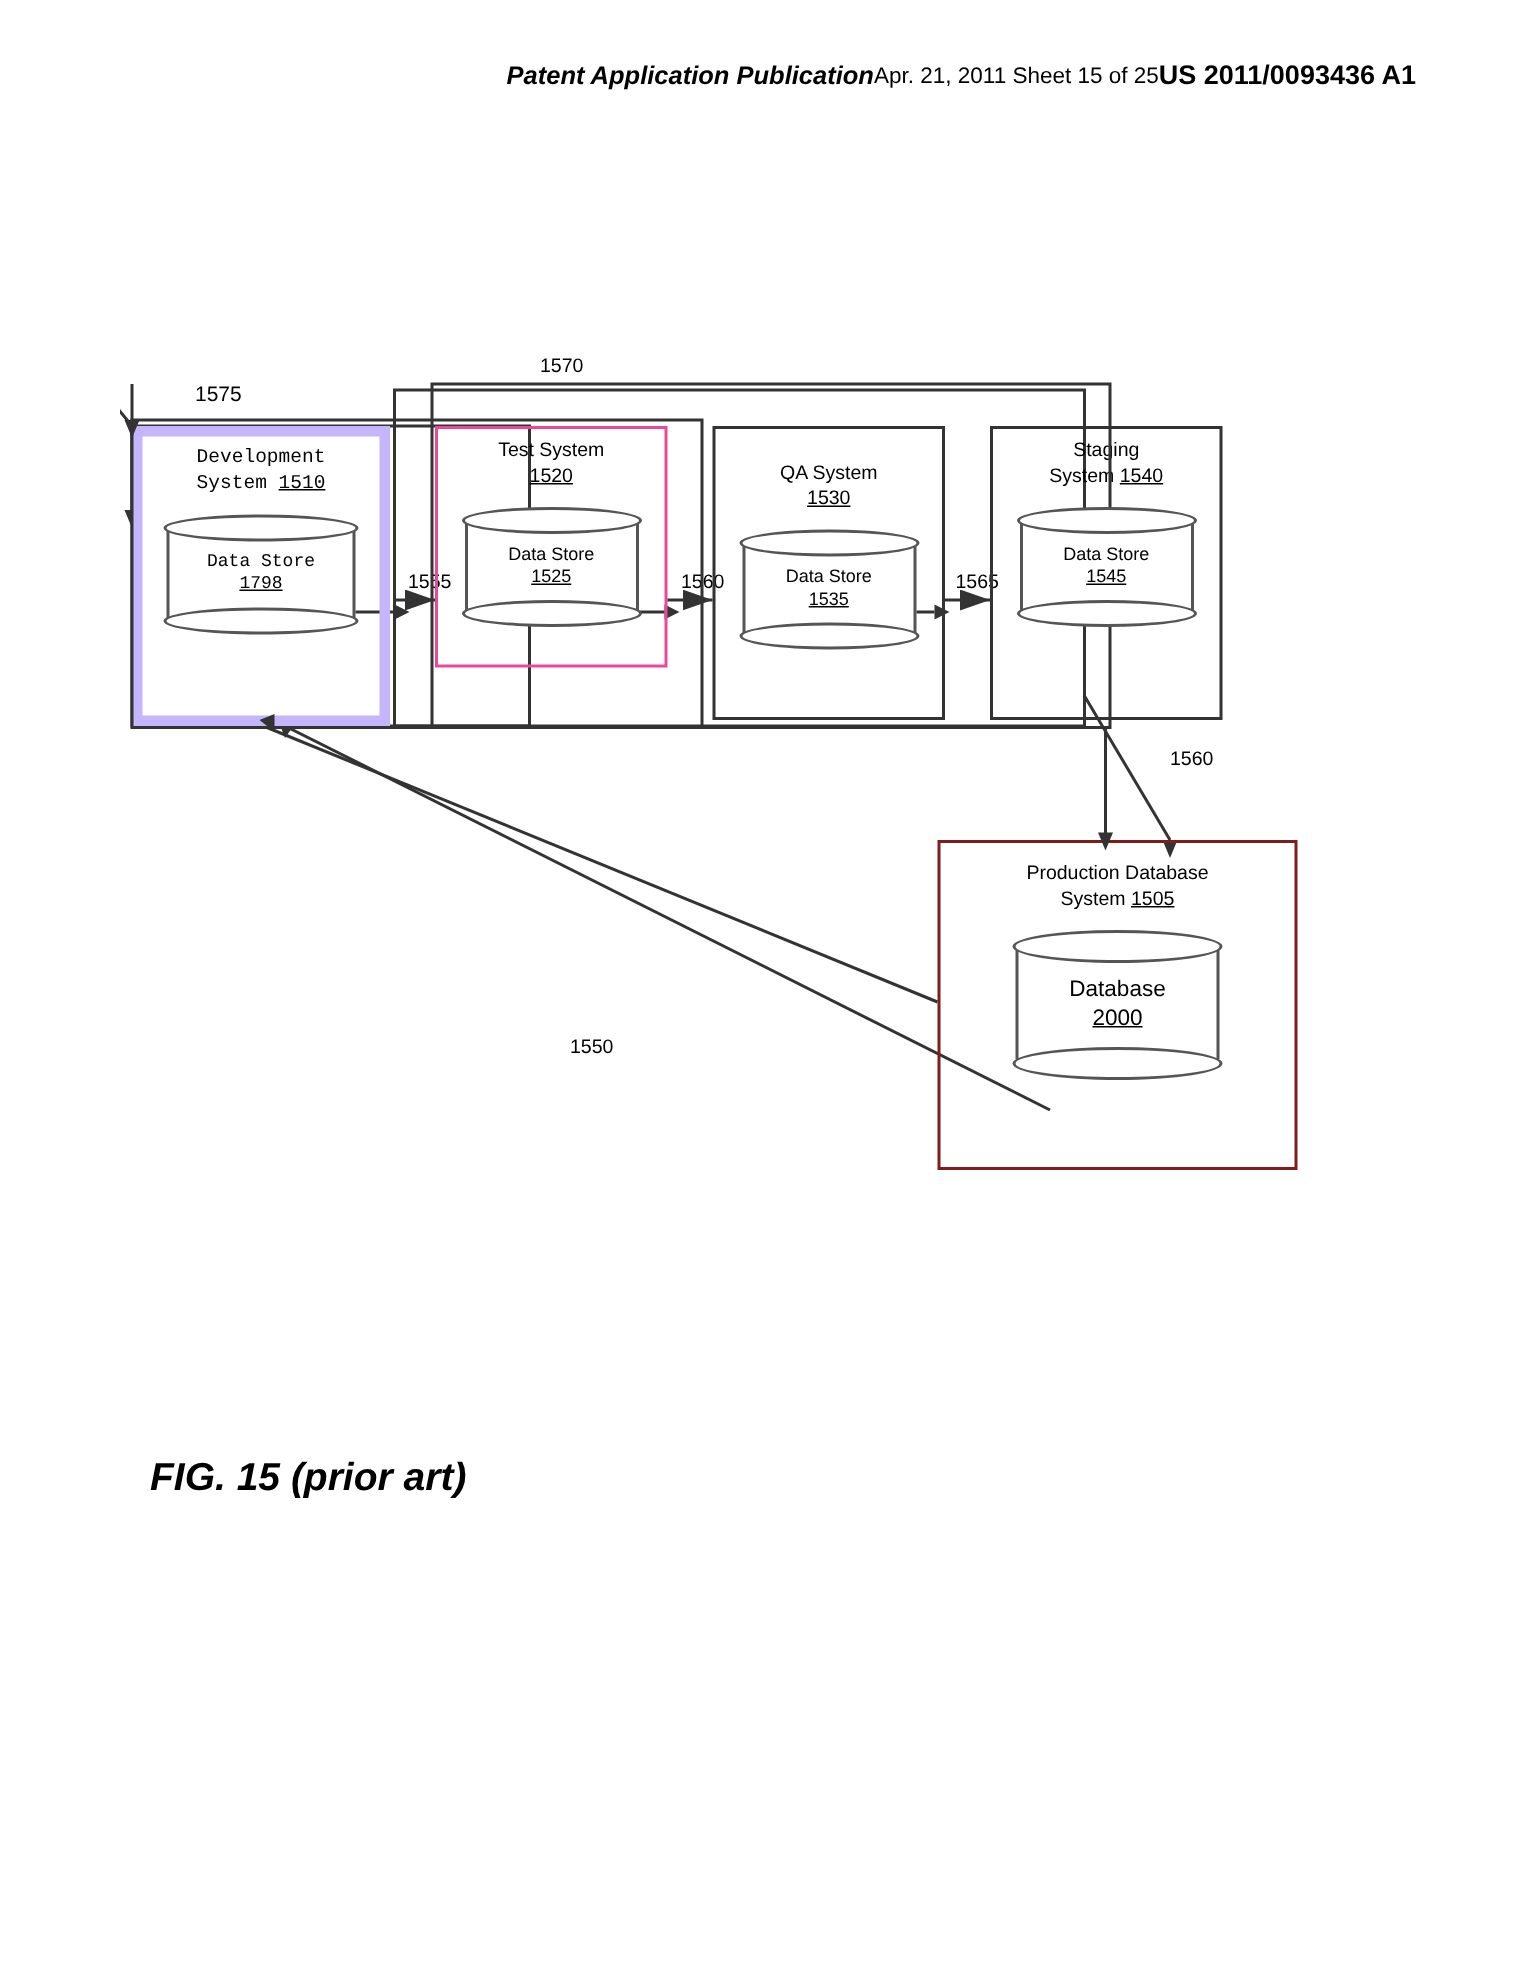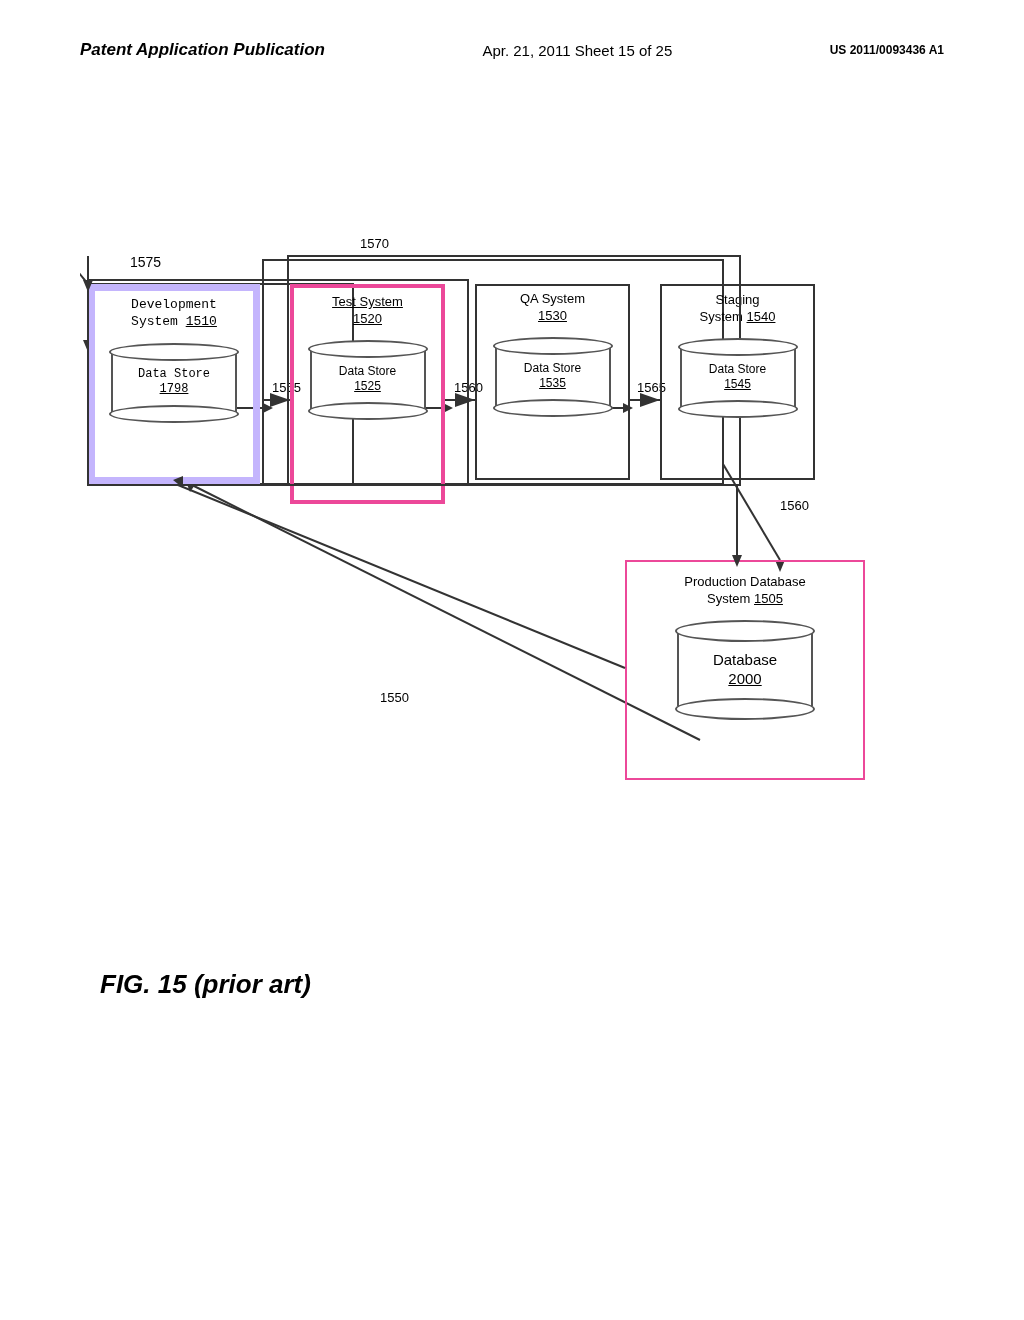--- a/index.html
+++ b/index.html
@@ -12,21 +12,21 @@
       overflow: hidden;
     }
 
     
     .header {
       position: absolute;
       top: 40px;
       left: 0;
       right: 0;
       display: flex;
-      justify-content: space-between;
+      justify-content: flex-end;
       align-items: center;
       padding: 0 80px;
     }
 
     
     .diagram {
       position: absolute;
       top: 240px;
       left: 80px;
       right: 80px;
@@ -103,21 +103,21 @@
       left: 0;
       z-index: 3;
     }
   </style>
 </head>
 <body>
 
 <div class="header">
   <div style="font-size:17px; font-weight:bold; font-style:italic;">Patent Application Publication</div>
   <div style="font-size:15px;">Apr. 21, 2011   Sheet 15 of 25</div>
-  <div style="font-size:12px; font-weight:bold;">US 2011/0093436 A1</div>
+  <div style="font-size:18px; font-weight:bold;">US 2011/0093436 A1</div>
 </div>
 
 <div class="diagram">
 
   <svg class="svg-overlay" viewBox="0 0 864 780">
 
     <rect x="8" y="44" width="265" height="200" fill="none" stroke="#333" stroke-width="2"></rect>
 
     <rect x="183" y="20" width="460" height="224" fill="none" stroke="#333" stroke-width="2"></rect>
 
@@ -158,40 +158,40 @@
       <div class="db-bottom-ellipse" style="width:130px;"></div>
       <div class="db-inner-label" style="width:130px; top:24px;">
         <span>Data Store</span><br>
         <span class="underline">1798</span>
       </div>
     </div>
   </div>
 
   <div style="position:absolute; top:140px; left:192px; font-size:13px;">1555</div>
 
-  <div style="position:absolute; top:44px; left:210px; width:155px; height:220px; border:4px solid #ec4899;text-decoration:underline;">
+  <div style="position:absolute; top:44px; left:210px; width:155px; height:161px; border:2px solid #ec4899;">
     <div class="system-title" style="margin-top:6px;">
       <span>Test System</span><br>
       <span class="underline">1520</span>
     </div>
     <div class="db-cylinder" style="margin-top:12px; width:120px; height:80px;">
       <div class="db-top-ellipse" style="width:120px;"></div>
       <div class="db-rect" style="width:116px; height:60px; top:10px;"></div>
       <div class="db-bottom-ellipse" style="width:120px;"></div>
       <div class="db-inner-label" style="width:120px; top:24px;">
         <span>Data Store</span><br>
         <span class="underline">1525</span>
       </div>
     </div>
   </div>
 
   <div style="position:absolute; top:140px; left:374px; font-size:13px;">1560</div>
 
   <div style="position:absolute; top:44px; left:395px; width:155px; height:196px; border:2px solid #333;">
-    <div class="system-title" style="margin-top:5px;">
+    <div class="system-title" style="margin-top:21px;">
       <span>QA System</span><br>
       <span class="underline">1530</span>
     </div>
     <div class="db-cylinder" style="margin-top:12px; width:120px; height:80px;">
       <div class="db-top-ellipse" style="width:120px;"></div>
       <div class="db-rect" style="width:116px; height:60px; top:10px;"></div>
       <div class="db-bottom-ellipse" style="width:120px;"></div>
       <div class="db-inner-label" style="width:120px; top:24px;">
         <span>Data Store</span><br>
         <span class="underline">1535</span>
@@ -212,21 +212,21 @@
       <div class="db-bottom-ellipse" style="width:120px;"></div>
       <div class="db-inner-label" style="width:120px; top:24px;">
         <span>Data Store</span><br>
         <span class="underline">1545</span>
       </div>
     </div>
   </div>
 
   <div style="position:absolute; top:258px; left:700px; font-size:13px;">1560</div>
 
-  <div style="position:absolute; top:320px; left:545px; width:240px; height:220px; border:2px solid #ec4899; padding:8px;">
+  <div style="position:absolute; top:320px; left:545px; width:240px; height:220px; border:2px solid #7f1d1d; padding:8px;">
     <div class="system-title" style="margin-top:4px; font-size:13px;">
       <span>Production Database</span><br>
       <span>System</span> <span class="underline">1505</span>
     </div>
     <div class="db-cylinder" style="margin-top:12px; width:140px; height:100px;">
       <div class="db-top-ellipse" style="width:140px; height:22px;"></div>
       <div class="db-rect" style="width:136px; height:74px; top:12px;"></div>
       <div class="db-bottom-ellipse" style="width:140px; height:22px; bottom:0;"></div>
       <div class="db-inner-label" style="width:140px; top:30px; font-size:15px;">
         <span>Database</span><br>

